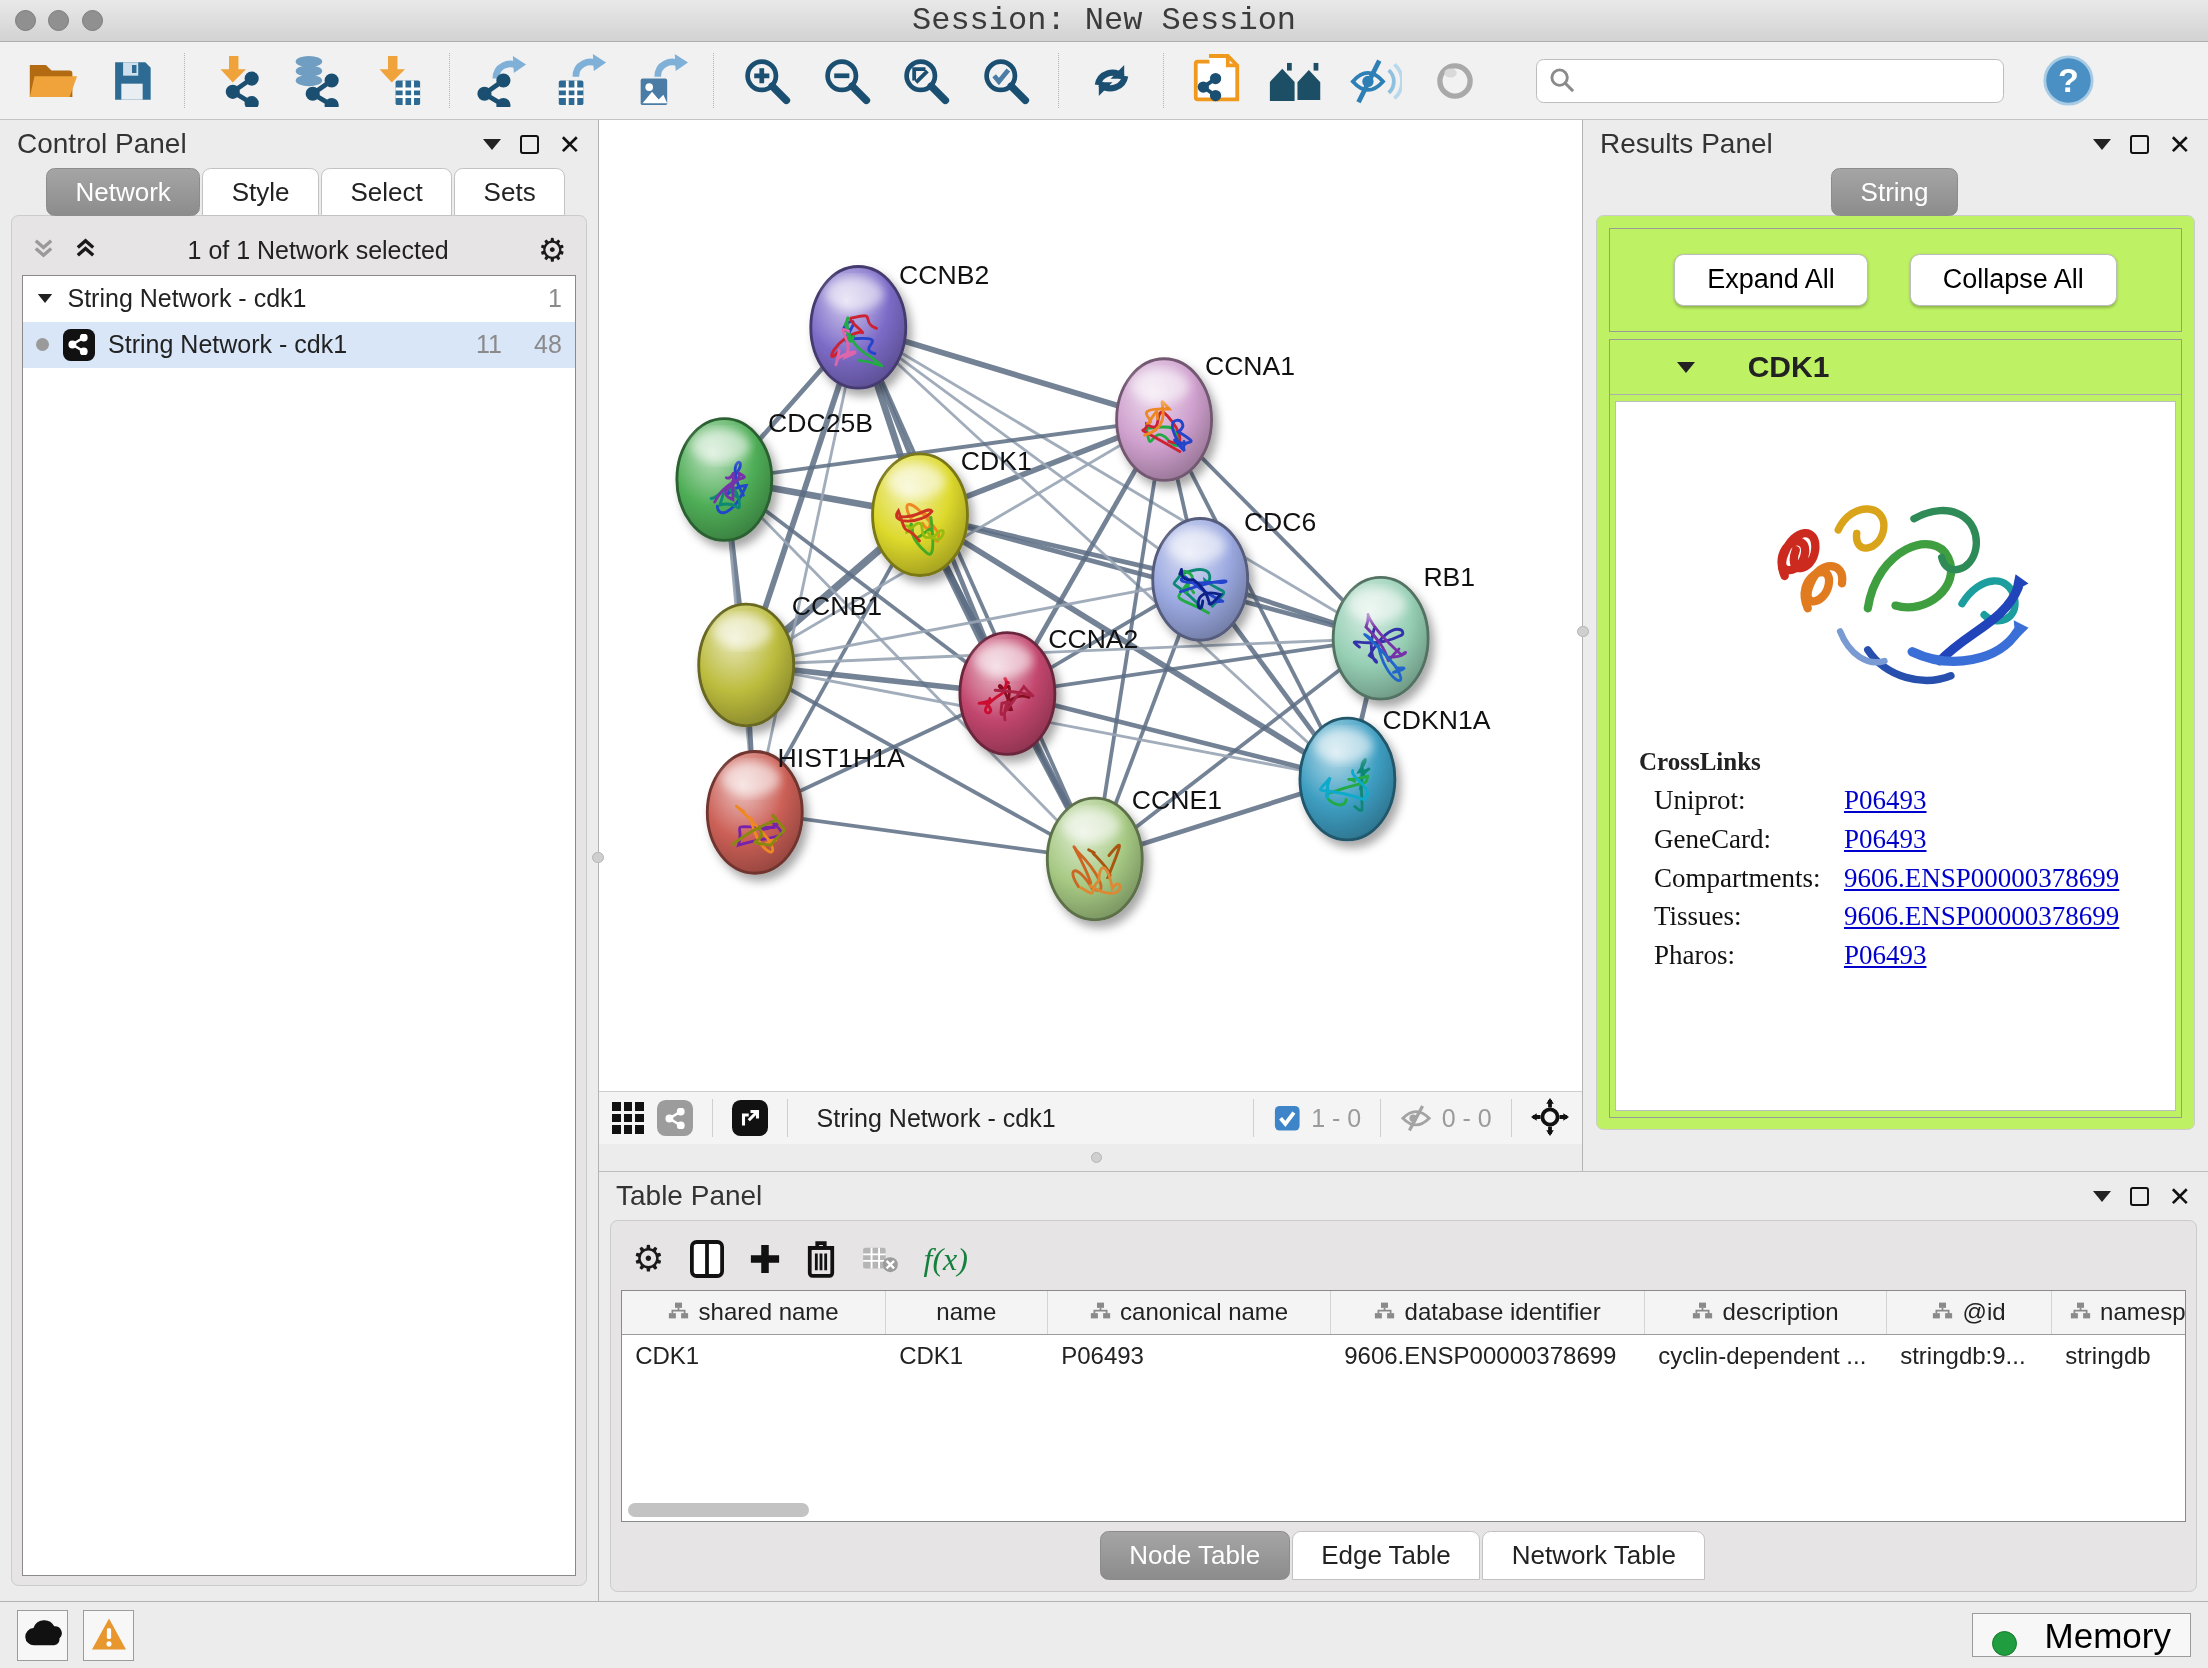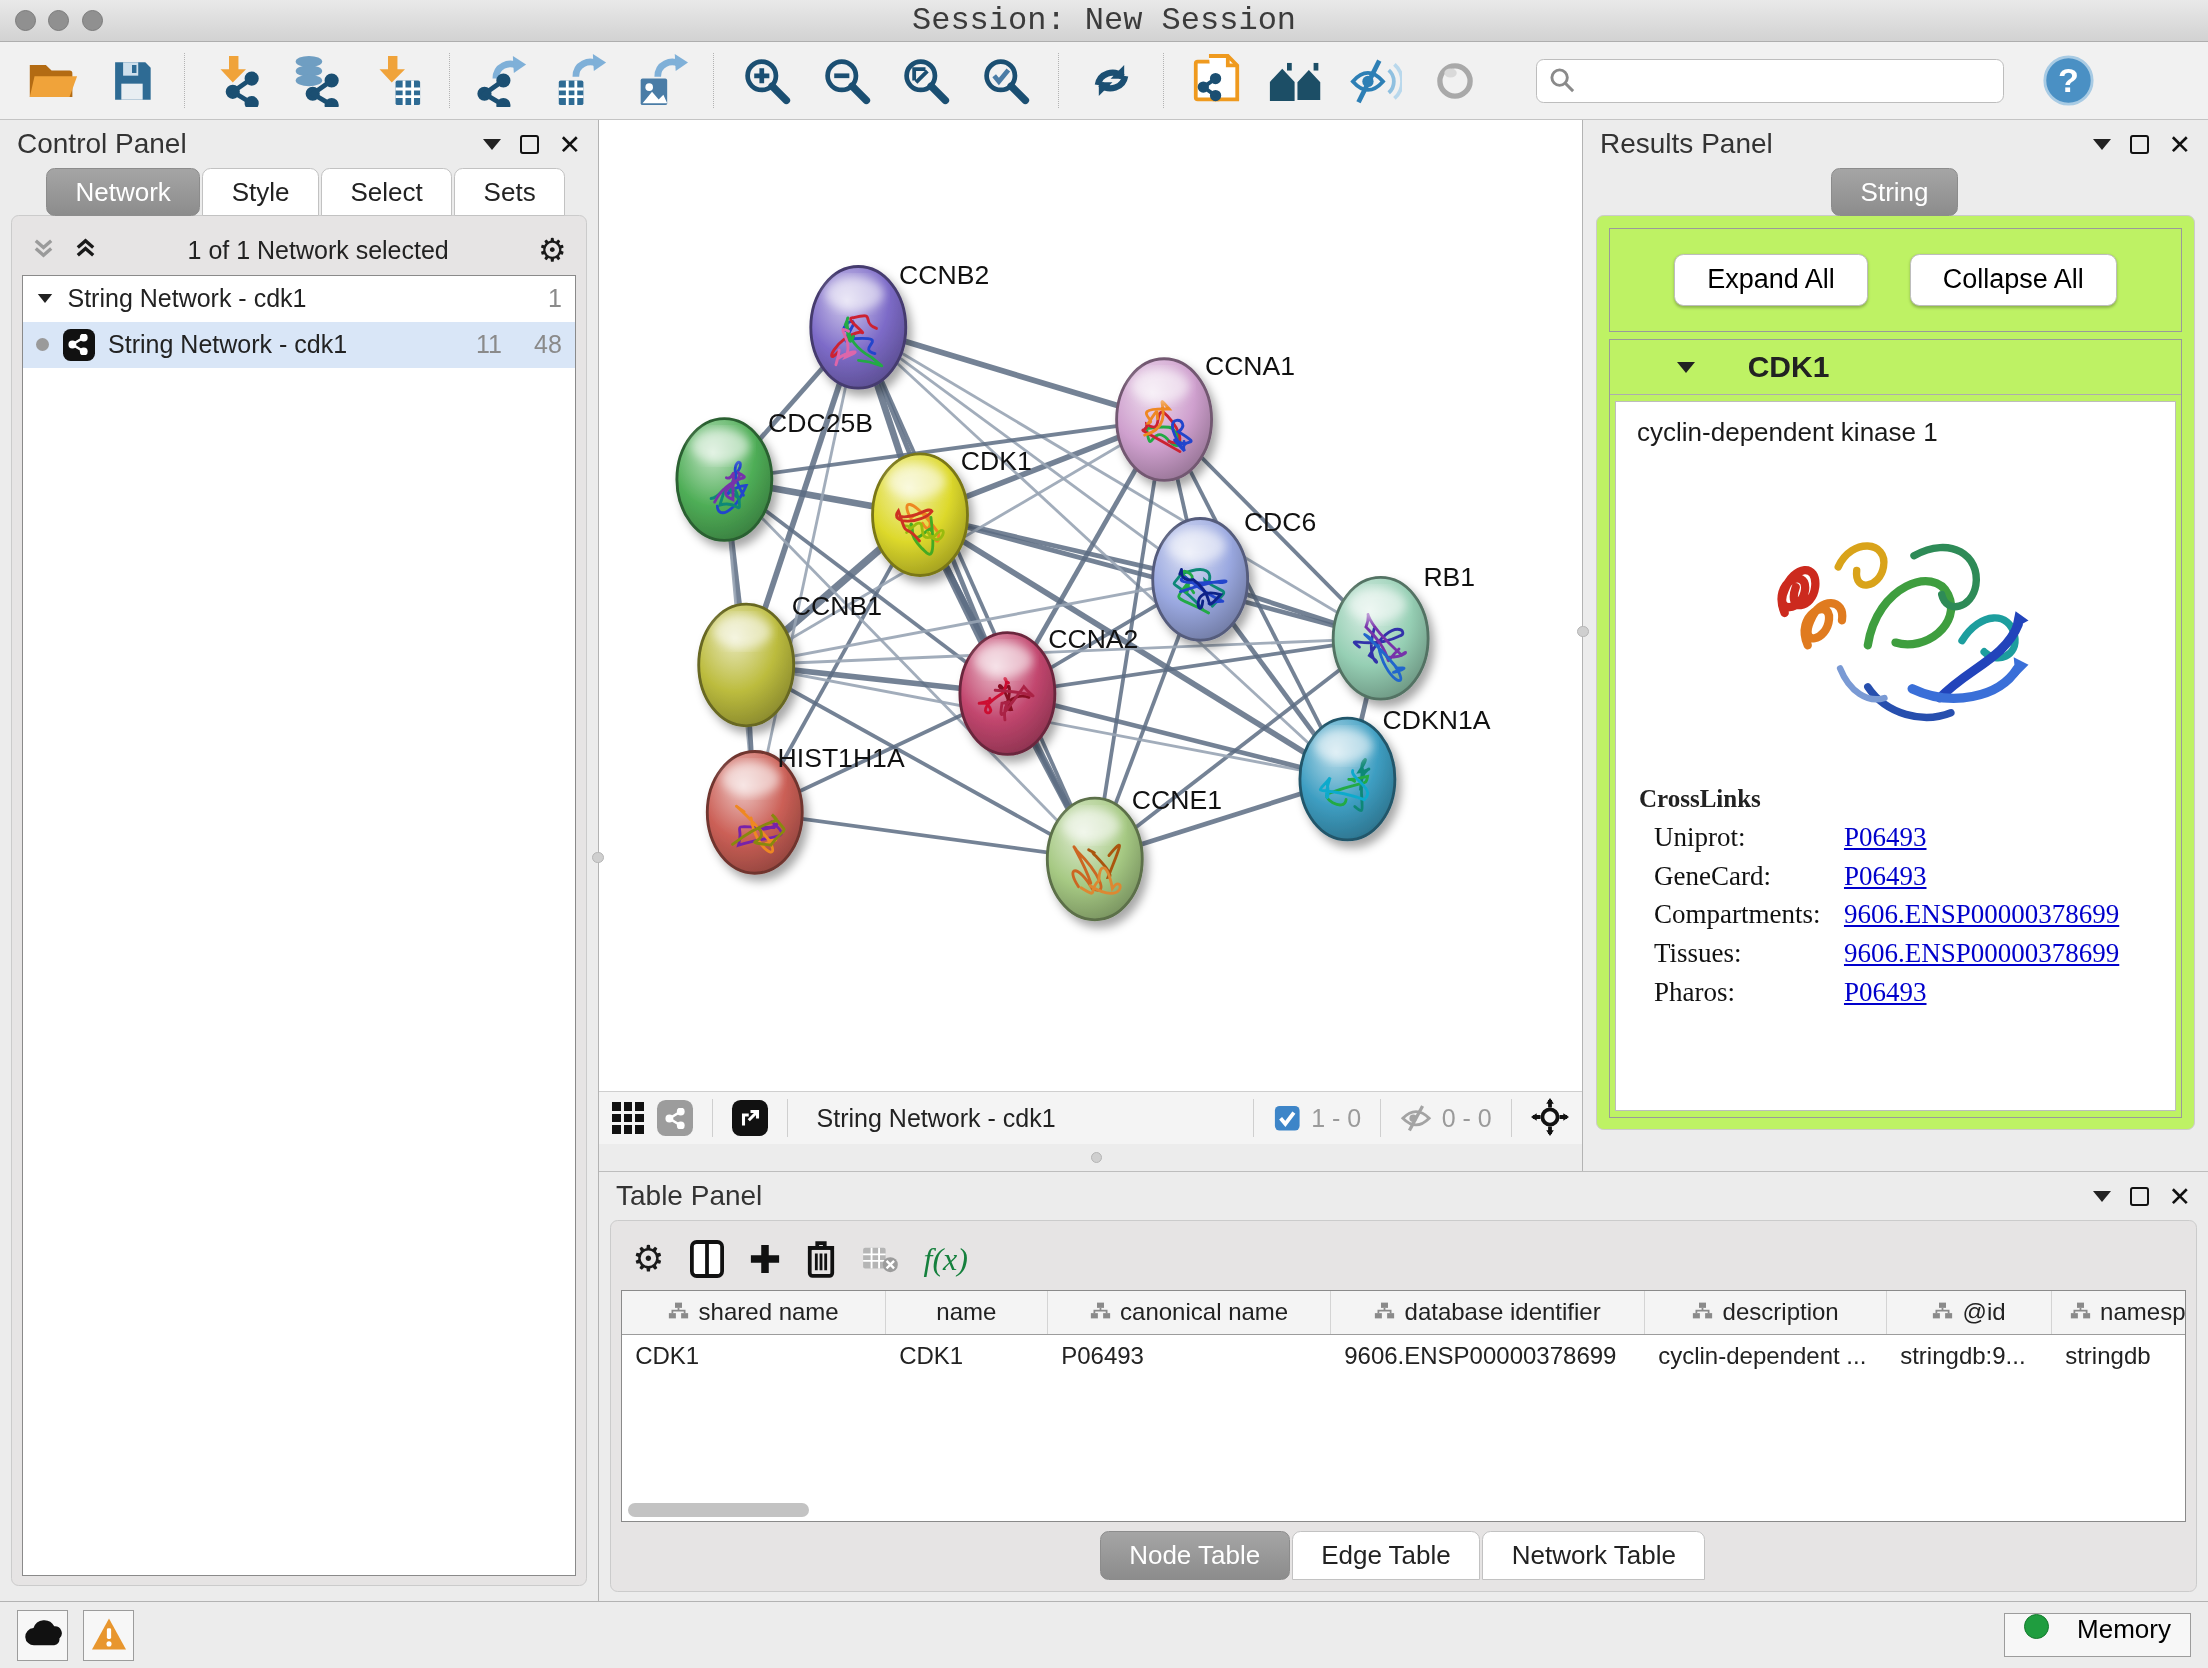--- a/index.html
+++ b/index.html
@@ -99,21 +99,21 @@
   .tbl-header { display:flex; background:#f4f4f4; border-bottom:1.9px solid #9c9c9c; height:44px; }
   .th { display:flex; align-items:center; justify-content:center; gap:9.5px; font-size:24px; color:#222; border-right:1px solid #d4d4d4; flex:0 0 auto; cursor:pointer; overflow:hidden; white-space:nowrap; }
   .tbl-row { display:flex; height:42px; align-items:center; }
   .td { font-size:24px; padding-left:13.3px; flex:0 0 auto; overflow:hidden; white-space:nowrap; }
   .hscroll { position:absolute; left:5.7px; bottom:3.8px; width:181px; height:14.3px; border-radius:7.6px; background:#c3c3c3; cursor:pointer; }
   .tp-tabs { height:55px; display:flex; justify-content:center; align-items:center; margin-top:5.7px; }
 
   
   .footer { height:67px; background:#ececec; border-top:1px solid #b3b3b3; display:flex; align-items:center; padding:0 17px; gap:15px; flex:0 0 auto; }
   .foot-box { width:51px; height:51px; background:#f7f7f7; border:1.9px solid #9c9c9c; display:flex; align-items:center; justify-content:center; cursor:pointer; }
-  .memory-btn { margin-left:auto; height:44px; background:#f7f7f7; border:1.9px solid #9c9c9c; display:flex; align-items:flex-start; gap:28px; padding:0 19px; font-size:26px; cursor:pointer; }
+  .memory-btn { margin-left:auto; height:44px; background:#f7f7f7; border:1.9px solid #9c9c9c; display:flex; align-items:flex-end; gap:28px; padding:0 19px; font-size:35px; cursor:pointer; }
   .mem-dot { width:25px; height:25px; border-radius:50%; background:#1f9d3f; border:1px solid #157a2e; }
 
   .chev { display:block; }
 </style>
 </head>
 <body>
 
 <div class="window">
 
   <div class="titlebar">
@@ -685,21 +685,20 @@
             <div class="rp-buttons">
               <button class="rp-btn">Expand All</button>
               <button class="rp-btn">Collapse All</button>
             </div>
             <div class="gene-box">
               <div class="gene-header">
                 <span class="tri-down"></span>
                 <span class="gene-name">CDK1</span>
               </div>
               <div class="gene-content">
-                <div class="gene-desc">cyclin-dependent kinase 1</div>
                 <div class="ribbon-wrap">
                   <svg width="333" height="314" viewBox="0 0 360 340">
                     <g fill="none" stroke-linecap="round">
                       <path d="M60 170 C45 135 85 120 82 145 C79 168 48 172 60 145 C70 118 96 116 93 142 C90 166 62 170 72 142" stroke="#cc2a1e" stroke-width="9"></path>
                       <path d="M85 205 C70 172 110 152 108 177 C106 200 75 208 88 178 C98 152 126 154 122 178" stroke="#e07b1f" stroke-width="9"></path>
                       <path d="M118 120 C133 88 172 92 167 120 C163 143 135 148 138 124" stroke="#d9a31a" stroke-width="8"></path>
                       <path d="M150 205 C160 140 222 118 237 150 C252 182 212 212 180 202" stroke="#3f9e3f" stroke-width="9"></path>
                       <path d="M200 108 C240 86 272 108 267 140 C263 165 235 172 230 150" stroke="#2e8b57" stroke-width="8"></path>
                       <path d="M252 200 C272 168 304 168 309 195 C313 216 290 226 276 212" stroke="#1d9e9e" stroke-width="8"></path>
                       <path d="M228 262 C258 230 298 220 313 182" stroke="#2244bb" stroke-width="10"></path>

